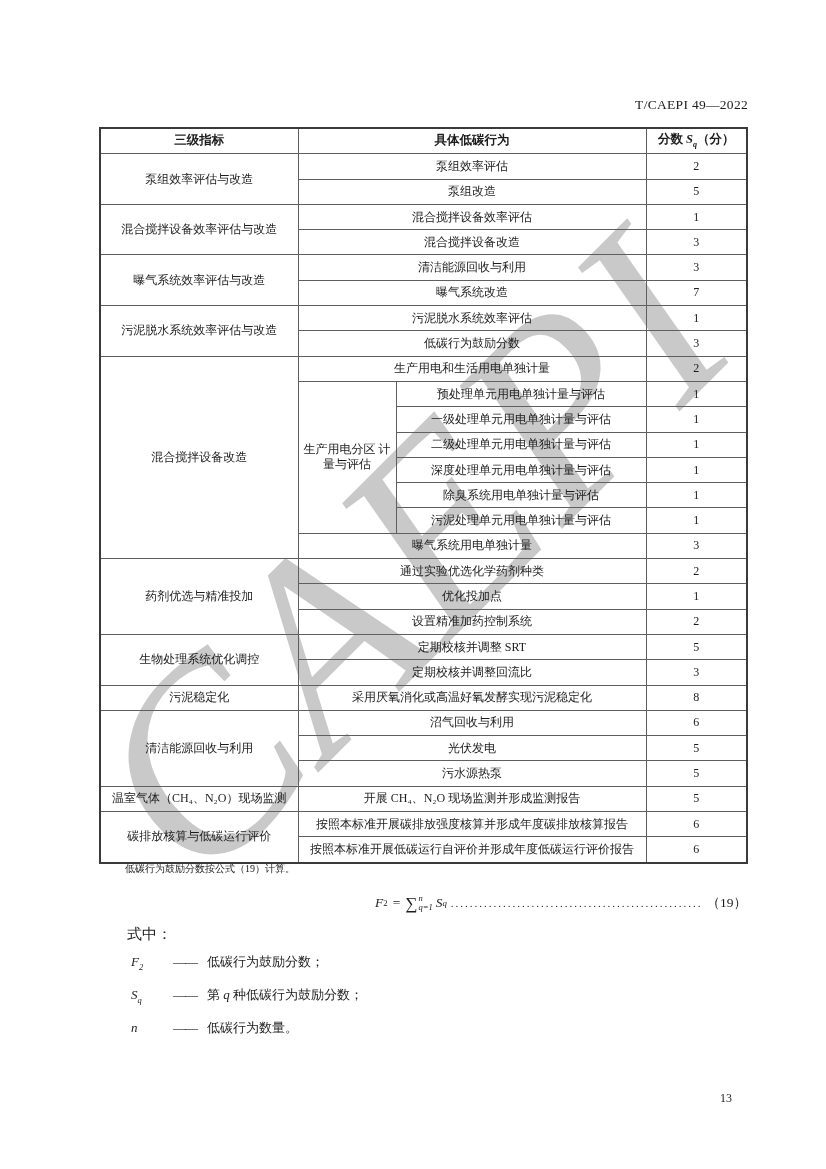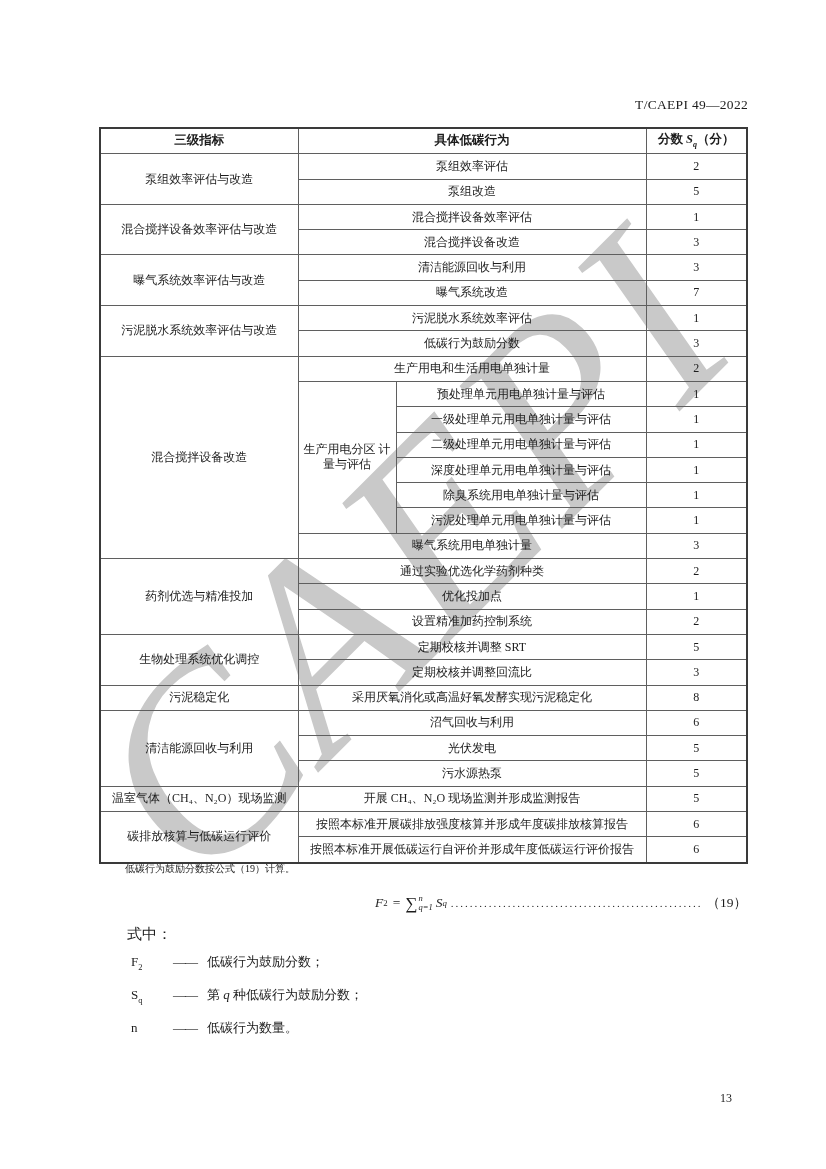--- a/index.html
+++ b/index.html
@@ -76,21 +76,21 @@
     font-size:15px;
   }
   .defs{
     position:absolute;left:131px;top:953px;width:560px;
     font-size:13px;
   }
   .def-row{
     display:flex;align-items:baseline;
     margin-bottom:13px;height:20px;
   }
-  .def-sym{width:42px;}
+  .def-sym{width:42px;font-style:italic;}
   .def-dash{margin-right:10px;letter-spacing:-1px;}
   .page-num{
     position:absolute;left:720px;top:1091px;
     font-size:12px;
   }
 </style>
 </head>
 <body>
 
 <div class="page">

